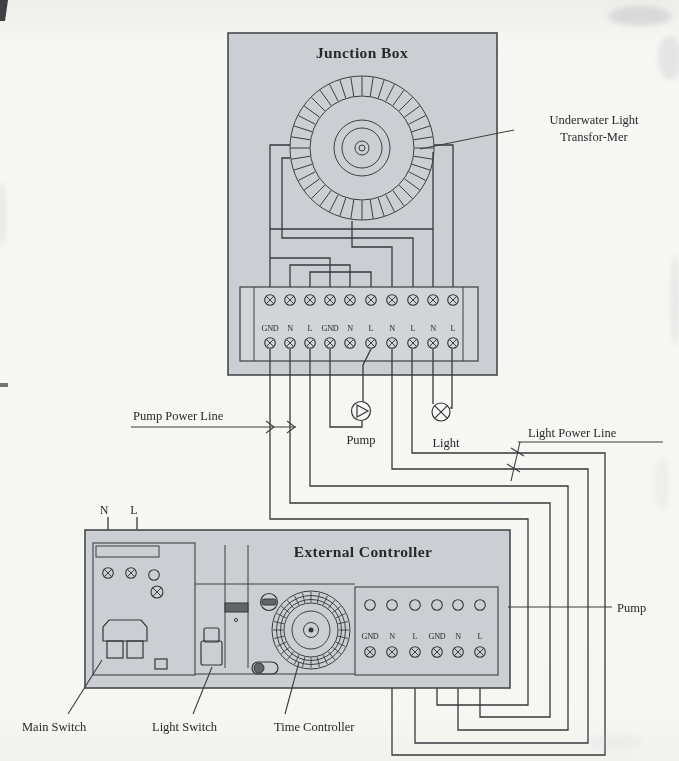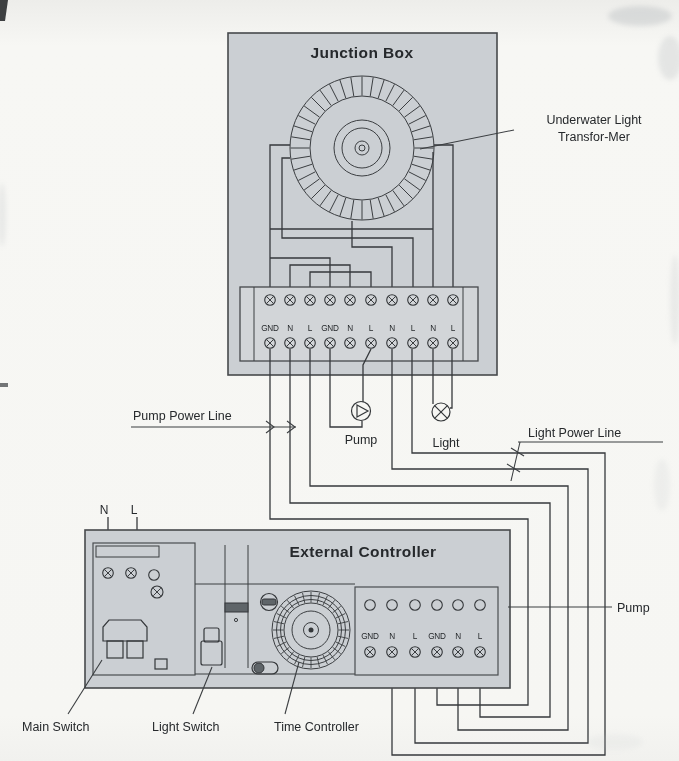--- a/index.html
+++ b/index.html
@@ -1,20 +1,20 @@
 <!DOCTYPE html>
 <html><head>
 <meta charset="utf-8">
 <style>
   html,body{margin:0;padding:0;background:#e8e8e6;}
   #stage{
     position:relative;width:679px;height:761px;margin:0 auto;
     background:linear-gradient(#ededea,#f7f7f4 6%,#f6f6f3 94%,#f1f1ee);
     overflow:hidden;
-    font-family:Liberation Sans, sans-serif;
+    font-family:Liberation Serif, serif;
   }
   svg{display:block}
   .box{fill:#cbcfd3;stroke:#46494c;stroke-width:1.6;}
   .panel{fill:none;stroke:#4a4d50;stroke-width:1.2;}
   .strip{fill:#d2d5d8;stroke:#46494c;stroke-width:1.3;}
   .wire{fill:none;stroke:#36393c;stroke-width:1.3;}
   .thin{fill:none;stroke:#3b3e41;stroke-width:1;}
   .lead{fill:none;stroke:#3b3e41;stroke-width:1.1;}
   .sym{fill:none;stroke:#34373a;stroke-width:1.2;}
   .dark{fill:#5f6569;stroke:#34373a;stroke-width:1;}

